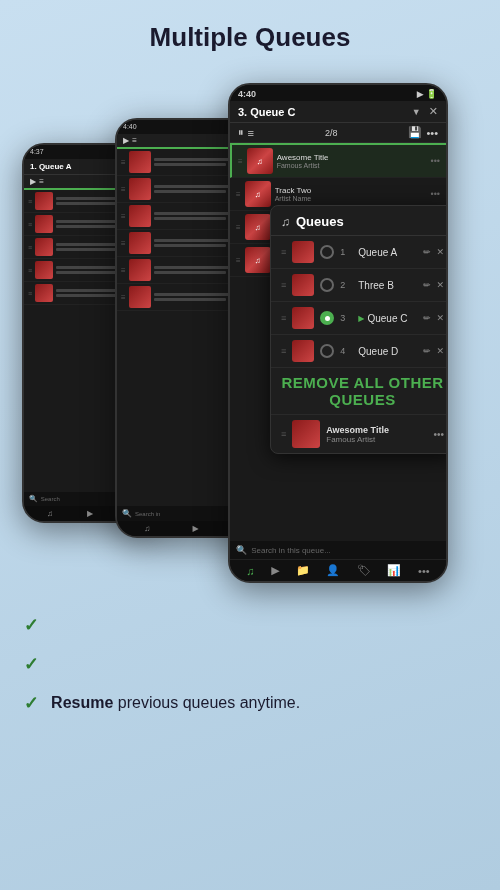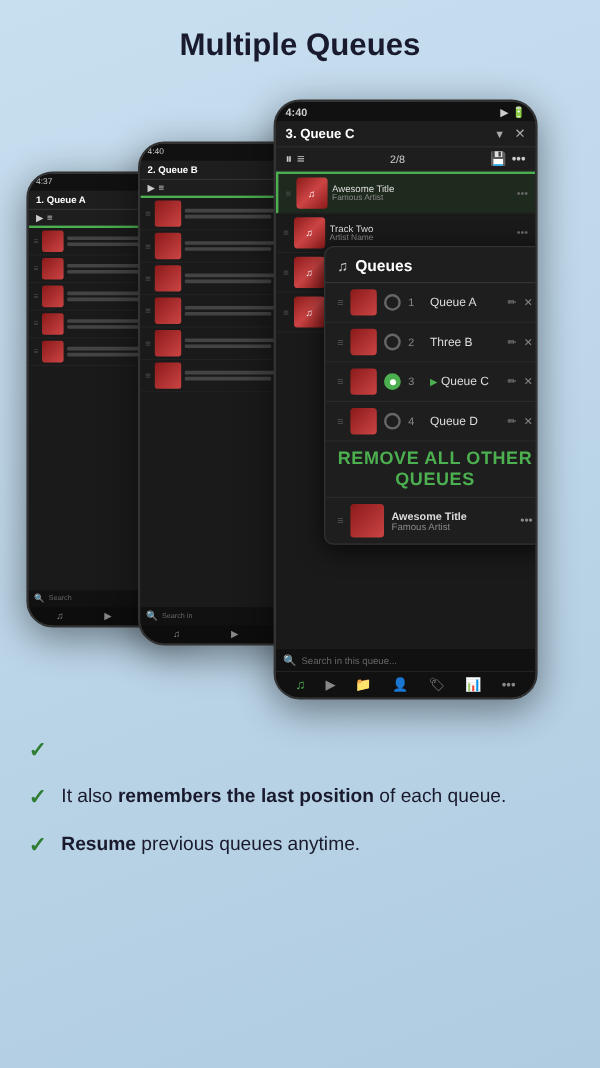--- a/index.html
+++ b/index.html
@@ -448,23 +448,20 @@
       </div>
     </div>
   </div>
 
   <div class="phone phone-2">
     <div class="mini-screen">
       <div class="mini-status">
         <span>4:40</span>
         <span>▶ ⊟</span>
       </div>
-      <div class="mini-queue-hdr">
-        <span class="mini-qname">2. Queue B</span>
-      </div>
       <div class="mini-ctrl">
         <span class="mini-ctrl-icon">▶</span>
         <span class="mini-ctrl-icon">≡</span>
       </div>
       <div class="green-line"></div>
       <div class="mini-track">
         <span style="color:#555;font-size:8px">≡</span>
         <div class="mini-thumb" style="width:22px;height:22px"></div>
         <div class="mini-lines">
           <div class="mini-line"></div>
@@ -675,23 +672,20 @@
 </div>
 
 <div class="features-section">
 
   <div class="feature-item">
     <span class="feature-check">✓</span>
   </div>
 
   <div class="feature-item">
     <span class="feature-check">✓</span>
-    <span class="feature-text">
-      It also <b>remembers the last position</b> of each queue.
-    </span>
   </div>
 
   <div class="feature-item">
     <span class="feature-check">✓</span>
     <span class="feature-text">
       <b>Resume</b> previous queues anytime.
     </span>
   </div>
 
 </div>

